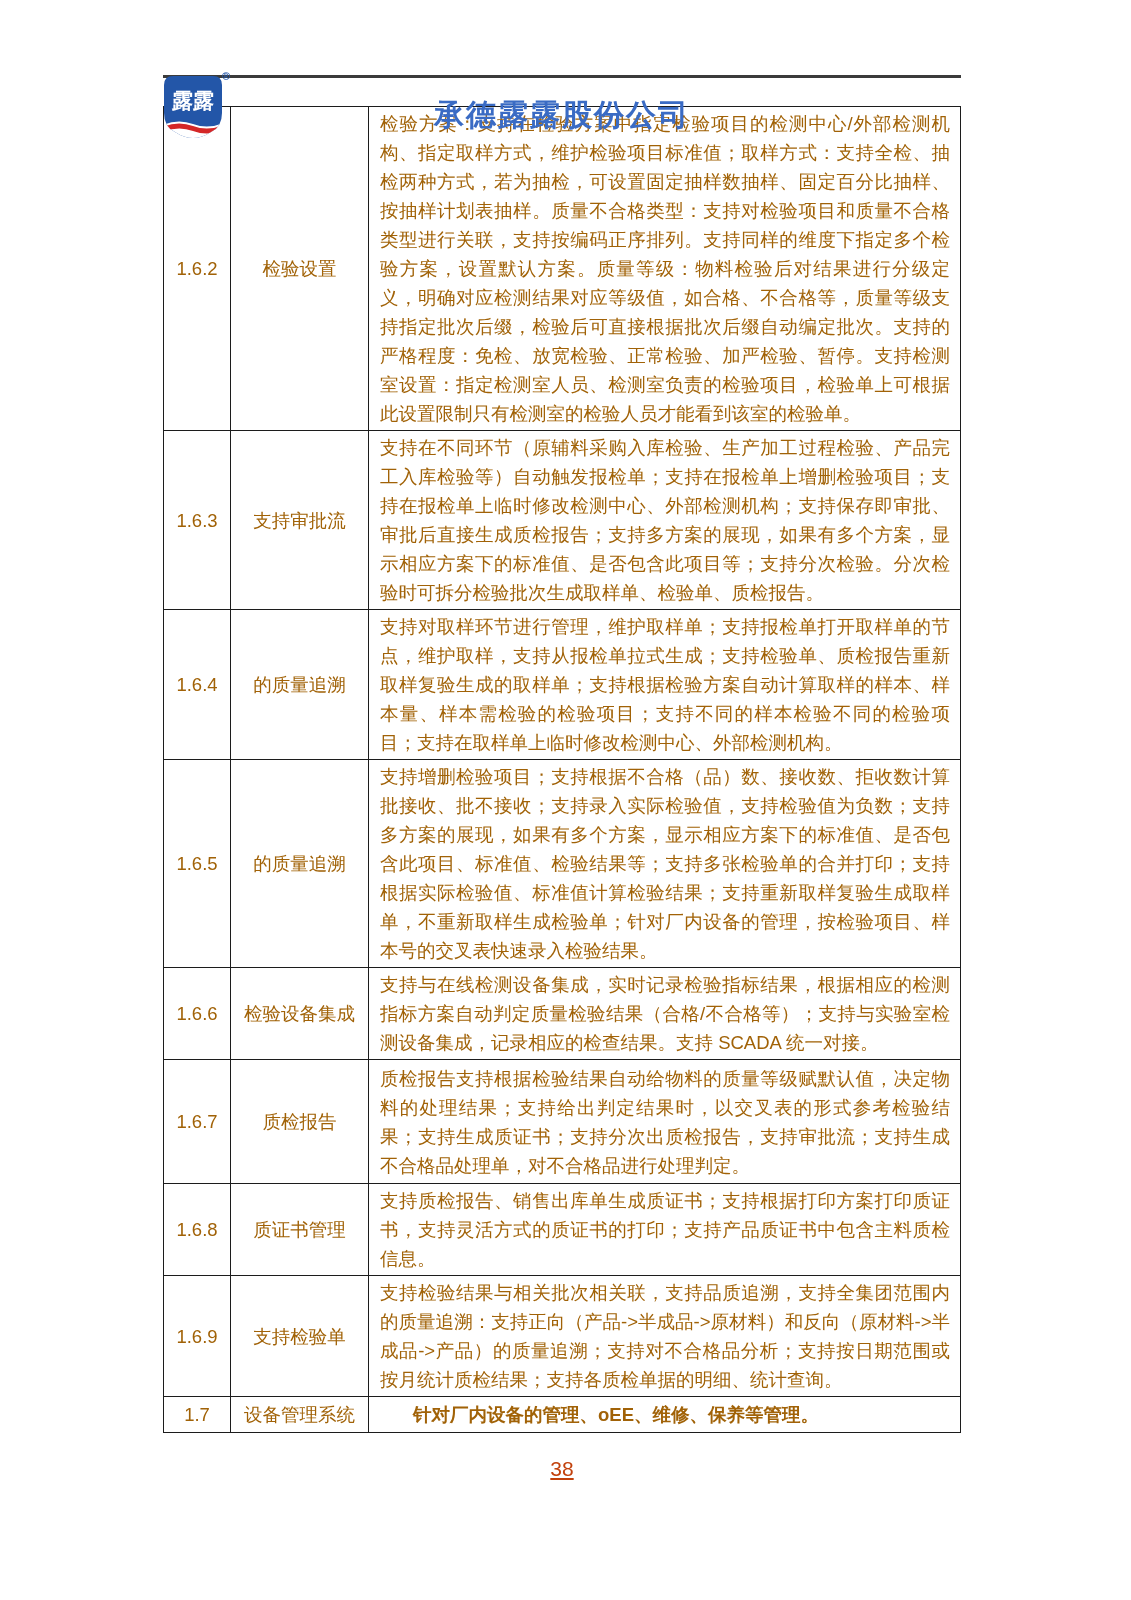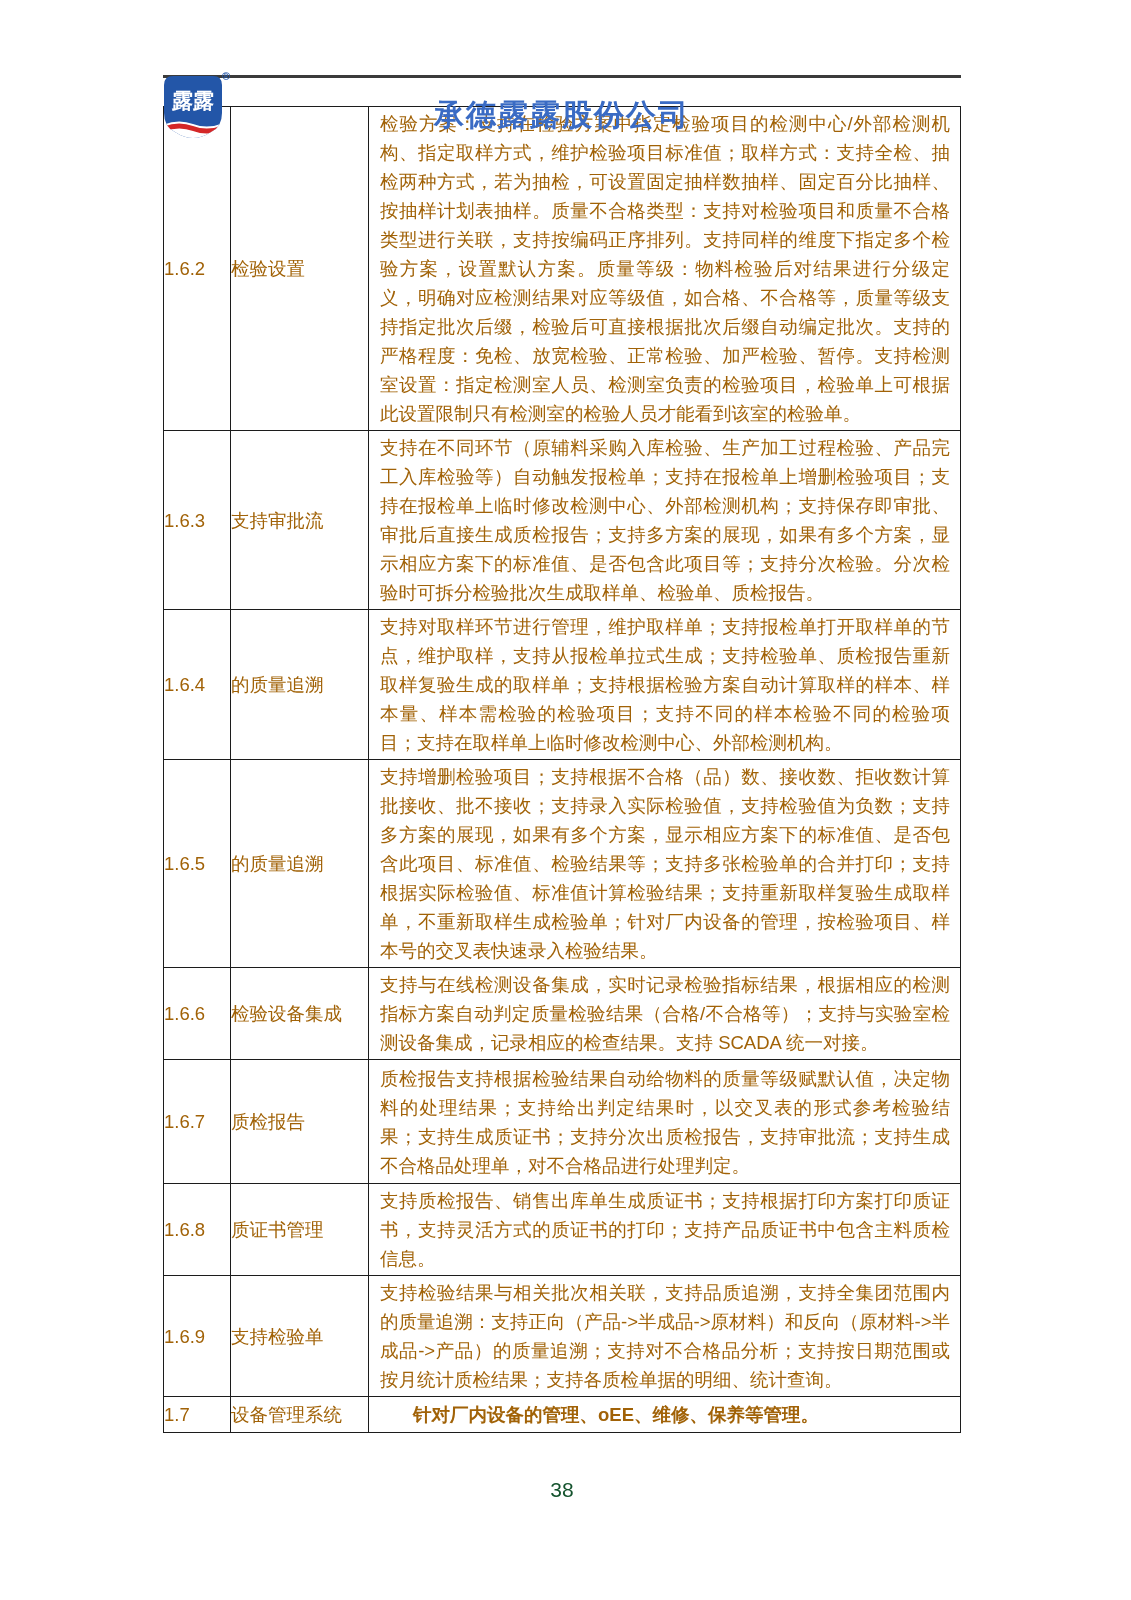--- a/index.html
+++ b/index.html
@@ -49,46 +49,47 @@
     border-collapse: collapse;
     table-layout: fixed;
   }
   table.spec td {
     border: 1.5px solid #1c1c1c;
     vertical-align: middle;
     font-size: 18.5px;
     line-height: 29px;
     color: #a16207;
   }
-  td.c-id    { width: 67px;  font-size: 19px; }
-  td.c-mod   { width: 138px; }
+  td.c-id    { width: 67px;  text-align: center; font-size: 19px; }
+  td.c-mod   { width: 138px; text-align: center; }
   td.c-desc  {
     padding: 2px 10px 2px 11px;
     text-align: justify;
   }
   td.c-desc .desc-text { display: block; }
   td.c-desc .desc-text.indented { text-indent: 33px; font-weight: bold; }
 
   
   tbody.spec-body tr:nth-child(1) { height: 292px; }
   tbody.spec-body tr:nth-child(2) { height: 172px; }
   tbody.spec-body tr:nth-child(3) { height: 150px; }
   tbody.spec-body tr:nth-child(4) { height: 198px; }
   tbody.spec-body tr:nth-child(5) { height: 86px; }
   tbody.spec-body tr:nth-child(6) { height: 124px; }
   tbody.spec-body tr:nth-child(7) { height: 62px; }
   tbody.spec-body tr:nth-child(8) { height: 110px; }
   tbody.spec-body tr:nth-child(9) { height: 36px; }
 
   
   .footer {
-    margin-top: 45px;
+    margin-top: 24px;
     text-align: center;
     font-size: 21px;
-    color: #14532d;
+    color: #c2410c;
+    text-decoration: underline;
   }
 </style>
 </head>
 <body>
 
 <div class="page">
   <div class="content">
 
     <div class="header">
       <div class="logo">

